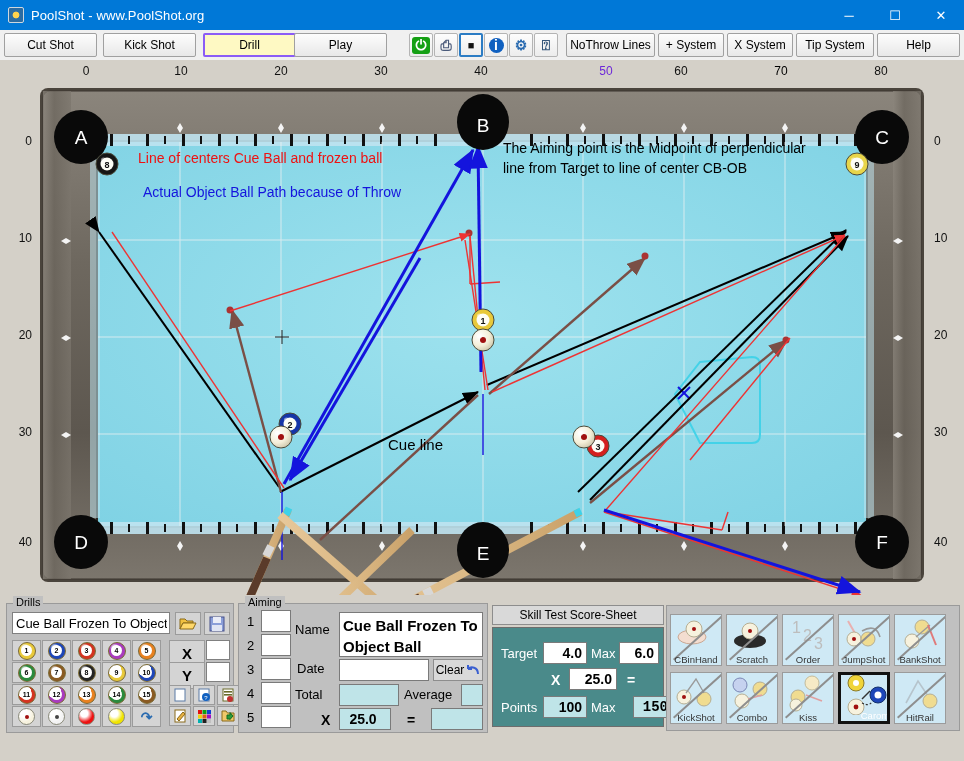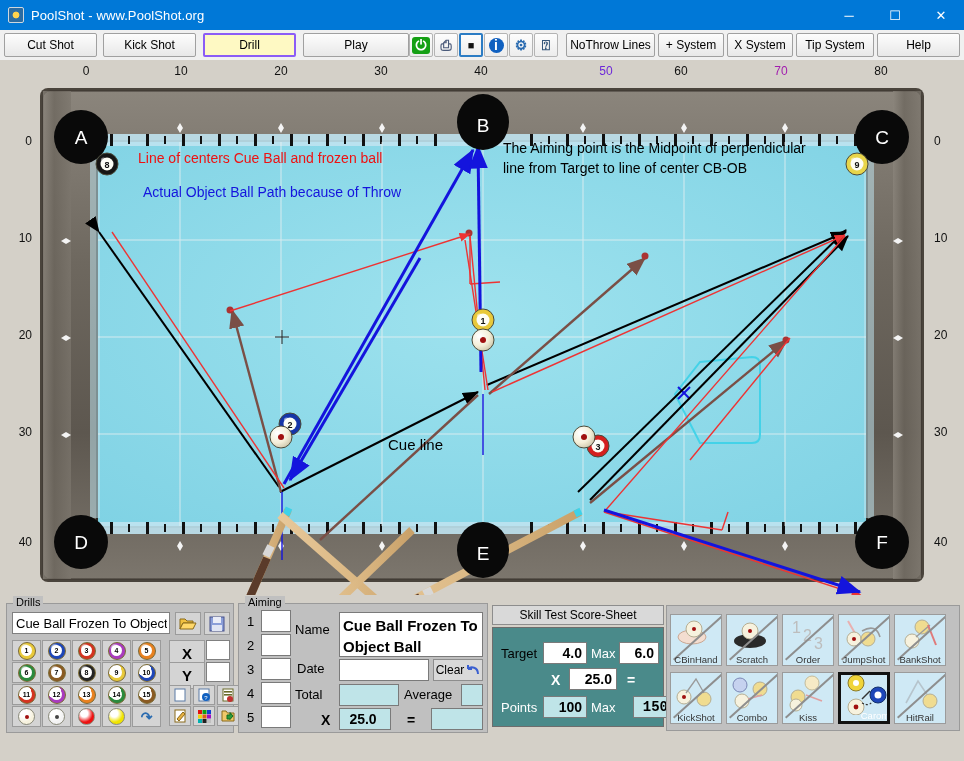--- a/index.html
+++ b/index.html
@@ -127,21 +127,21 @@
     <div class="tb-btn">─</div>
     <div class="tb-btn">☐</div>
     <div class="tb-btn close">✕</div>
   </div>
 </div>
 
 <div id="toolbar">
     <div class="tbtn" style="left: 4px; width: 93px;">Cut Shot</div>
     <div class="tbtn" style="left: 103px; width: 93px;">Kick Shot</div>
     <div class="tbtn sel" style="left: 203px; width: 93px;">Drill</div>
-    <div class="tbtn" style="left: 303px; width: 106px;">Play</div>
+    <div class="tbtn" style="left: 294px; width: 93px;">Play</div>
     <div class="icobtn" style="left: 409px;">
       <span style="color: rgb(255, 255, 255); font-size: 14px; font-weight: bold; background: rgb(21, 160, 21); border-radius: 3px; padding: 0px 3px;">⏻</span>
     </div>
     <div class="icobtn" style="left: 434px;">
       <span style="color: rgb(74, 90, 122); font-size: 14px; font-weight: bold;">⎙</span>
     </div>
     <div class="icobtn selb" style="left: 459px;">
       <span style="color: rgb(17, 17, 17); font-size: 11px; font-weight: bold;">■</span>
     </div>
     <div class="icobtn" style="left: 484px;">
@@ -506,21 +506,21 @@
   </svg>
 
   <div id="ruler-top" style="position: absolute; left: 0px; top: 0px; width: 964px; height: 26px;">
       <div style="position: absolute; font-size: 12px; color: rgb(17, 17, 17); transform: translateX(-50%); top: 4px; left: 86px;">0</div>
       <div style="position: absolute; font-size: 12px; color: rgb(17, 17, 17); transform: translateX(-50%); top: 4px; left: 181px;">10</div>
       <div style="position: absolute; font-size: 12px; color: rgb(17, 17, 17); transform: translateX(-50%); top: 4px; left: 281px;">20</div>
       <div style="position: absolute; font-size: 12px; color: rgb(17, 17, 17); transform: translateX(-50%); top: 4px; left: 381px;">30</div>
       <div style="position: absolute; font-size: 12px; color: rgb(17, 17, 17); transform: translateX(-50%); top: 4px; left: 481px;">40</div>
       <div style="position: absolute; font-size: 12px; color: #6d28d9; transform: translateX(-50%); top: 4px; left: 606px;">50</div>
       <div style="position: absolute; font-size: 12px; color: rgb(17, 17, 17); transform: translateX(-50%); top: 4px; left: 681px;">60</div>
-      <div style="position: absolute; font-size: 12px; color: #a21caf; transform: translateX(-50%); top: 4px; left: 781px;">70</div>
+      <div style="position: absolute; font-size: 12px; color: #000000; transform: translateX(-50%); top: 4px; left: 781px;">70</div>
       <div style="position: absolute; font-size: 12px; color: rgb(17, 17, 17); transform: translateX(-50%); top: 4px; left: 881px;">80</div>
     </div>
   <div id="ruler-left" style="position: absolute; left: 0px; top: 0px; width: 38px; height: 535px;">
       <div style="position: absolute; font-size: 12px; color: rgb(17, 17, 17); right: 6px; top: 74px;">0</div>
       <div style="position: absolute; font-size: 12px; color: rgb(17, 17, 17); right: 6px; top: 171px;">10</div>
       <div style="position: absolute; font-size: 12px; color: rgb(17, 17, 17); right: 6px; top: 268px;">20</div>
       <div style="position: absolute; font-size: 12px; color: rgb(17, 17, 17); right: 6px; top: 365px;">30</div>
       <div style="position: absolute; font-size: 12px; color: rgb(17, 17, 17); right: 6px; top: 475px;">40</div>
     </div>
   <div id="ruler-right" style="position: absolute; left: 926px; top: 0px; width: 38px; height: 535px;">
@@ -732,21 +732,21 @@
 
     <span class="lblb" style="left:82px;top:108px;">X</span>
     <div class="cyanbox" style="left:100px;top:104px;width:52px;height:22px;justify-content:center;">25.0</div>
     <span class="lblb" style="left:168px;top:108px;">=</span>
     <div class="cyanbox" style="left:192px;top:104px;width:52px;height:22px;"></div>
   </div>
 
   <div style="position:absolute;left:492px;top:10px;width:172px;height:124px;">
     <div class="btn3d" style="position:absolute;left:0;top:0;width:172px;height:20px;font-size:12px;background:#d9d9d9;">Skill Test Score-Sheet</div>
     <div id="skillpanel" style="left:0;top:22px;width:172px;height:100px;">
-      <span class="lbl" style="left:8px;top:18px;color:#000000;">Target</span>
+      <span class="lbl" style="left:8px;top:18px;color:#ffffff;">Target</span>
       <div class="scorebox" style="left:50px;top:14px;width:44px;height:22px;display:flex;align-items:center;justify-content:flex-end;padding-right:4px;font-size:14px;font-weight:bold;">4.0</div>
       <span class="lbl" style="left:98px;top:18px;color:#fff;">Max</span>
       <div class="scorebox" style="left:126px;top:14px;width:40px;height:22px;display:flex;align-items:center;justify-content:flex-end;padding-right:4px;font-size:14px;font-weight:bold;">6.0</div>
 
       <span class="lblb" style="left:58px;top:44px;color:#fff;">X</span>
       <div class="scorebox" style="left:76px;top:40px;width:48px;height:22px;display:flex;align-items:center;justify-content:flex-end;padding-right:4px;font-size:14px;font-weight:bold;">25.0</div>
       <span class="lblb" style="left:134px;top:44px;color:#fff;">=</span>
 
       <span class="lbl" style="left:8px;top:72px;color:#fff;">Points</span>
       <div class="cyanbox" style="left:50px;top:68px;width:44px;height:22px;">100</div>

